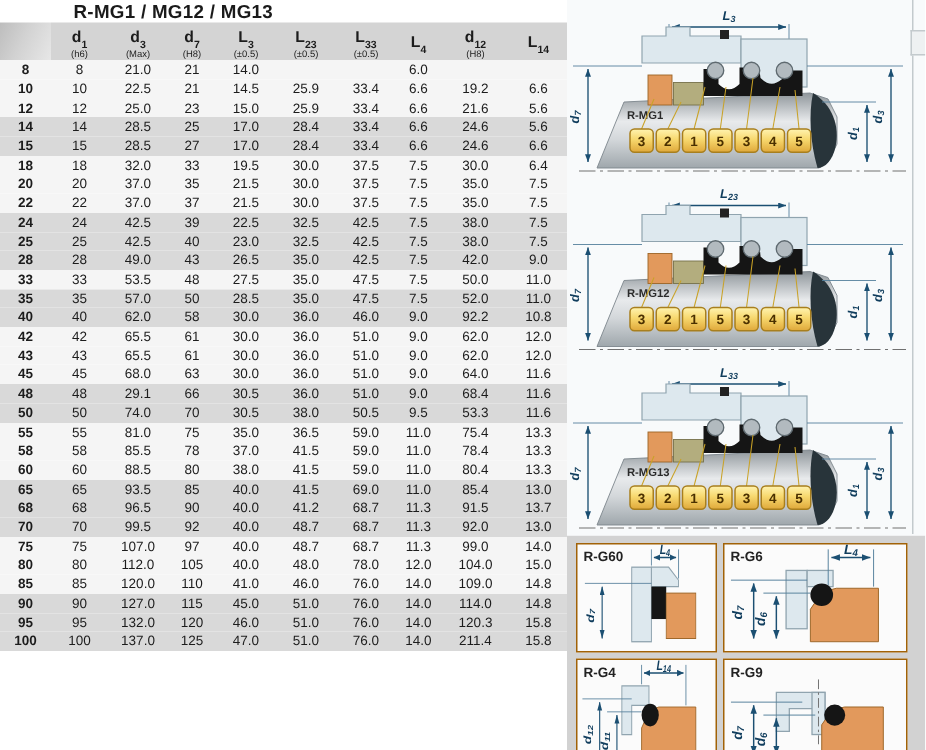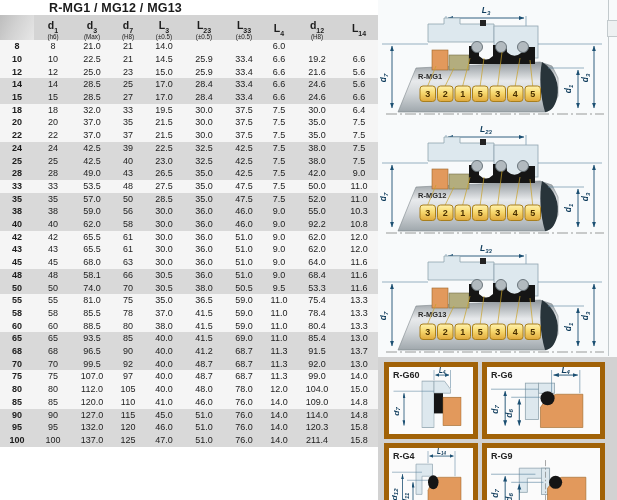--- a/index.html
+++ b/index.html
@@ -21,21 +21,21 @@
   
   #right{position:absolute;left:378px;top:0;width:239px;height:500px;}
   #diagrams{position:relative;height:357px;background:#f8fafb;}
   .diagram{position:relative;width:232px;height:119px;margin-left:2px;}
   .dsvg{width:100%;height:100%;display:block;}
   .page-edge{position:absolute;right:8px;top:0;height:356px;width:1.5px;background:#c3cacd;}
   .page-tab{position:absolute;right:0;top:20px;width:9px;height:15px;background:#eef1f2;
             border:1px solid #c3cacd;border-right:none;}
   #cards{height:143px;background:#d2d2d2;box-sizing:border-box;padding:5px 12px 5px 6px;
          display:grid;grid-template-columns:94px 1fr;grid-template-rows:1fr 1fr;gap:4px;}
-  .card{position:relative;background:#fbfbfb;border:5px solid #a16207;box-sizing:border-box;}
+  .card{position:relative;background:#fbfbfb;border:1px solid #a16207;box-sizing:border-box;}
   .card-label{position:absolute;top:3px;left:4px;font-size:9px;font-weight:bold;color:#222;z-index:2;}
   .card svg{width:100%;height:100%;display:block;}
   
   .dimt{font:italic bold 8.5px "Liberation Sans",sans-serif;fill:#103d5d;text-anchor:middle;}
   .dims{font-size:6px;}
   .lbl{font:bold 7.5px "Liberation Sans",sans-serif;fill:#2b2b2b;}
   .pnum{font:bold 9px "Liberation Sans",sans-serif;fill:#4a3000;text-anchor:middle;}
   line.dl{stroke:#1b4f72;stroke-width:.9;}
   line.rl{stroke:#55809c;stroke-width:.6;}
   .blu{fill:#dde8ee;stroke:#90a4af;stroke-width:.8;}
@@ -234,32 +234,20 @@
             <td>57.0</td>
             <td>50</td>
             <td>28.5</td>
             <td>35.0</td>
             <td>47.5</td>
             <td>7.5</td>
             <td>52.0</td>
             <td>11.0</td>
           </tr>
           <tr class="g">
-            <td>38</td>
-            <td>38</td>
-            <td>59.0</td>
-            <td>56</td>
-            <td>30.0</td>
-            <td>36.0</td>
-            <td>46.0</td>
-            <td>9.0</td>
-            <td>55.0</td>
-            <td>10.3</td>
-          </tr>
-          <tr class="g">
             <td>40</td>
             <td>40</td>
             <td>62.0</td>
             <td>58</td>
             <td>30.0</td>
             <td>36.0</td>
             <td>46.0</td>
             <td>9.0</td>
             <td>92.2</td>
             <td>10.8</td>
@@ -296,21 +284,21 @@
             <td>30.0</td>
             <td>36.0</td>
             <td>51.0</td>
             <td>9.0</td>
             <td>64.0</td>
             <td>11.6</td>
           </tr>
           <tr class="g">
             <td>48</td>
             <td>48</td>
-            <td>58.1</td>
+            <td>29.1</td>
             <td>66</td>
             <td>30.5</td>
             <td>36.0</td>
             <td>51.0</td>
             <td>9.0</td>
             <td>68.4</td>
             <td>11.6</td>
           </tr>
           <tr class="g">
             <td>50</td>

